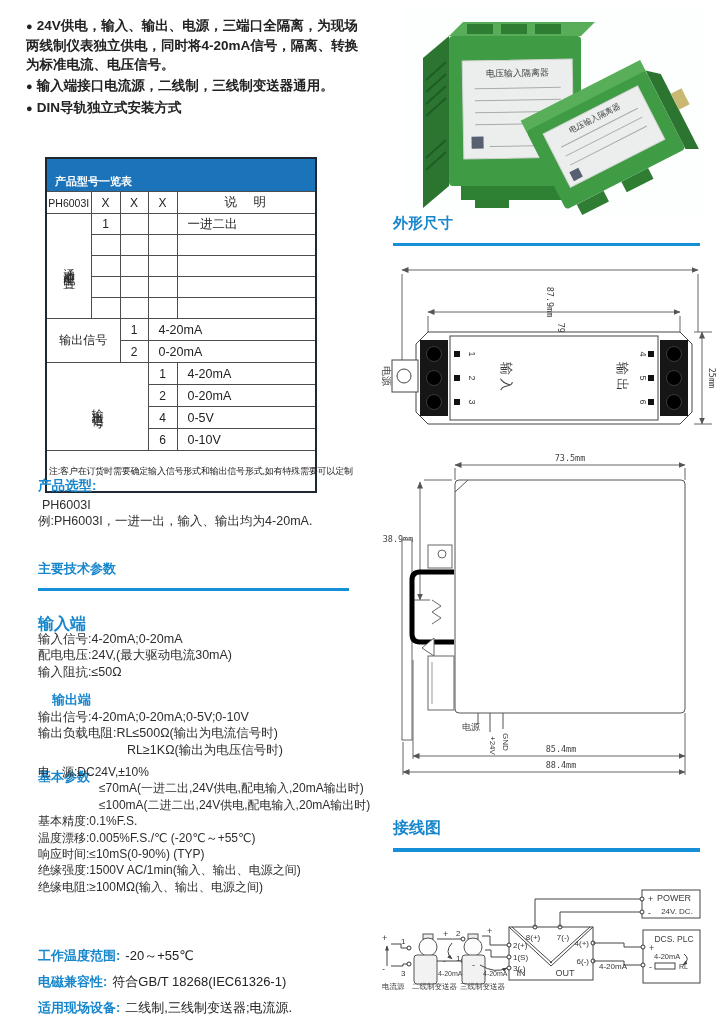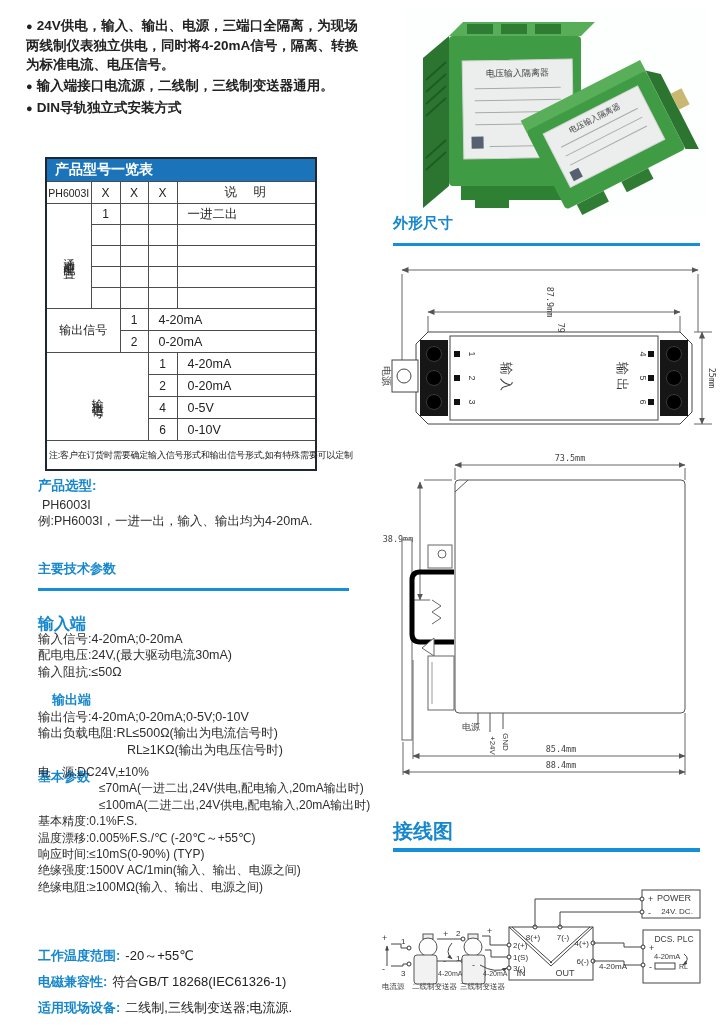--- a/index.html
+++ b/index.html
@@ -8,26 +8,26 @@
     font-family:"Liberation Sans","DejaVu Sans",sans-serif;color:#2e2e2e;overflow:hidden;
   }
   .abs{position:absolute;}
   .bullets{left:26px;top:16px;width:344px;font-size:13.5px;font-weight:600;line-height:19px;color:#222;}
   .bullets .b{margin-right:4px;font-size:11px;}
   .bullet-item{margin:0 0 2px 0;}
   
   .mtable{left:45px;top:157px;}
   table.mt{border-collapse:collapse;table-layout:fixed;width:272px;border:2px solid #1f2733;}
   table.mt td{border:1px solid #4d4d4d;padding:0;text-align:center;color:#222;font-size:12px;vertical-align:middle;}
-  table.mt tr.trow td{background:#1b73b9;color:#fff;text-align:left;padding:2px 0 2px 8px;font-weight:bold;font-size:14px;height:16px;}
+  table.mt tr.trow td{background:#1b73b9;color:#fff;text-align:left;padding:14px 0 2px 8px;font-weight:bold;font-size:11px;height:16px;}
   table.mt td.model{font-size:10.5px;}
   table.mt td.desc{text-align:left;padding-left:10px;font-size:12.5px;}
   table.mt td.deschdr{font-size:12.5px;letter-spacing:2px;}
   table.mt .vtext{writing-mode:vertical-rl;text-orientation:upright;letter-spacing:3px;font-size:12px;color:#222;display:inline-block;}
-  table.mt tr.note td{font-size:9px;text-align:left;padding:6px 2px;white-space:nowrap;letter-spacing:-0.2px;height:16px;}
+  table.mt tr.note td{font-size:9px;text-align:left;padding:12px 2px;white-space:nowrap;letter-spacing:-0.2px;height:16px;}
   
   .h-blue{color:#1787cd;font-weight:bold;}
   .uline{background:#1590d8;height:3px;}
   .line{font-size:12.5px;color:#2e2e2e;line-height:16.4px;white-space:nowrap;}
   .lines .ind-a{margin-left:61px;}
   .lines .ind-b{margin-left:89px;}
   .spec-label{color:#1787cd;font-weight:bold;font-size:13px;}
   .spec-value{color:#222;font-size:13px;margin-left:5px;}
   svg text{fill:#3c3c3c;}
   .dimtxt{font-family:"DejaVu Sans Mono",monospace;font-size:8.5px;fill:#444;}
@@ -316,21 +316,21 @@
   <g stroke="#555">
     <line x1="112" y1="263" x2="112" y2="274"></line>
     <line x1="124" y1="263" x2="124" y2="282"></line>
     <line x1="137" y1="263" x2="137" y2="279"></line>
   </g>
   <text font-size="9" fill="#333" x="96" y="280">电源</text>
   <text font-size="8" fill="#333" transform="rotate(90 124 286)" x="124" y="286">+24V</text>
   <text font-size="8" fill="#333" transform="rotate(90 137 283)" x="137" y="283">GND</text>
 </svg>
 
-<div class="abs h-blue" style="left:393px;top:818px;font-size:20px">接线图</div>
+<div class="abs h-blue" style="left:393px;top:818px;font-size:16px">接线图</div>
 <div class="abs uline" style="left:393px;top:848px;width:307px;height:4px"></div>
 
 <svg class="abs" style="left:366px;top:862px" width="352" height="152" viewBox="0 0 352 152">
 
   <g>
     <rect x="143" y="65" width="84" height="53" fill="#fff" stroke="#444"></rect>
     <g stroke="#444" fill="none">
       <path d="M143,65 L185,104 M227,65 L185,104"></path>
       <path d="M146,65 L186,101 M224,65 L184,101"></path>
     </g>

